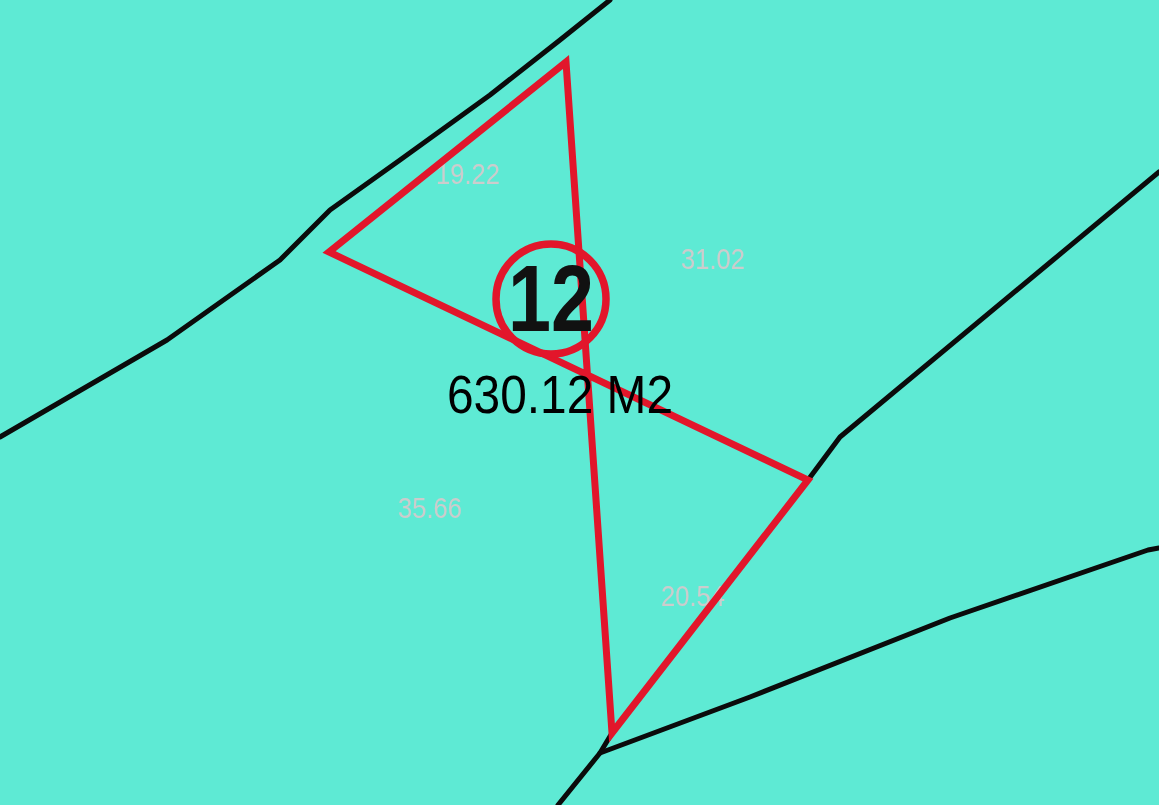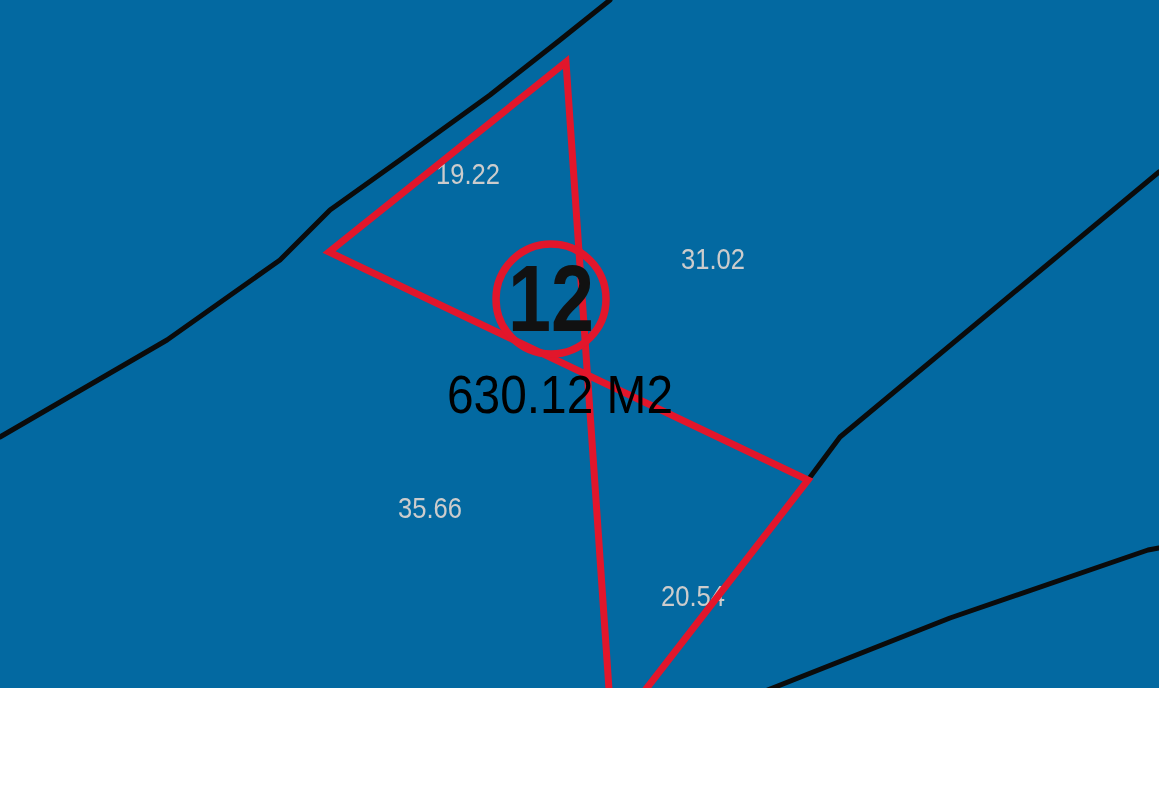--- a/index.html
+++ b/index.html
@@ -4,22 +4,22 @@
 <style>
   html, body {
     margin: 0;
     padding: 0;
     background: #ffffff;
     font-family: "Liberation Sans", sans-serif;
   }
   .map-canvas {
     position: relative;
     width: 1159px;
-    height: 688px;
-    background: #0369a1;
+    height: 805px;
+    background: #5eead4;
     overflow: hidden;
     text-align: right;
   }
   svg { display: block; }
   .dim-label {
     fill: var(--dimension-text, #cccccc);
     font-family: "Liberation Sans", sans-serif;
     font-size: 30px;
   }
   .boundary {

